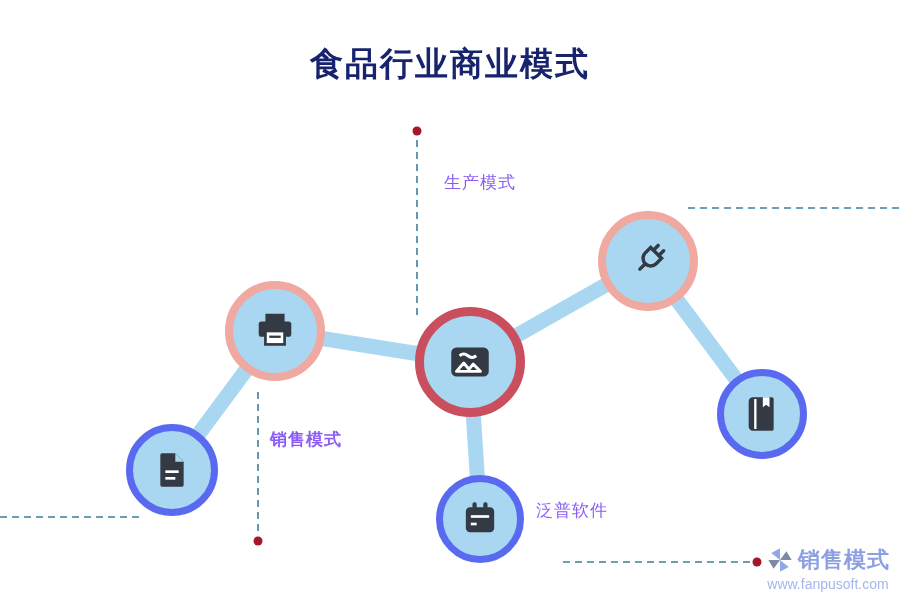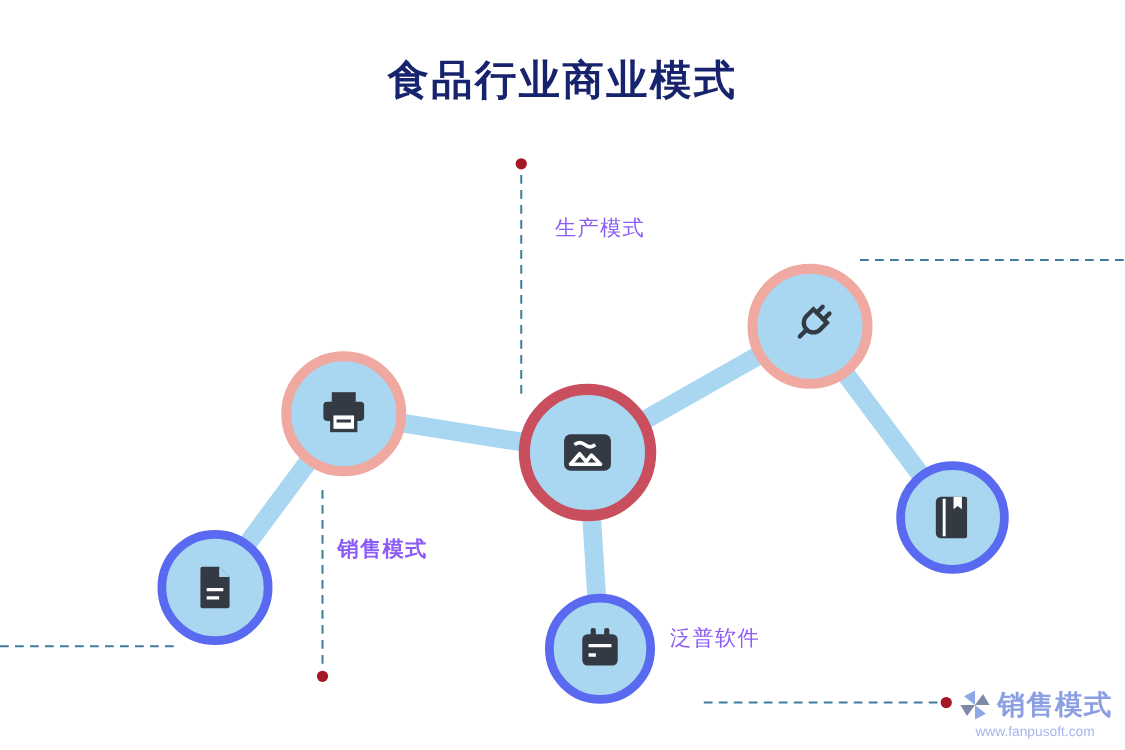--- a/index.html
+++ b/index.html
@@ -30,21 +30,21 @@
   .label-production{left:444px;top:171px;}
   .label-sales{left:270px;top:428px;font-weight:bold;}
   .label-channel{left:536px;top:499px;}
   .logo{position:absolute;right:10px;bottom:8px;}
   .logo-row{display:flex;align-items:center;gap:4px;}
   .logo-name{
     font-family:"Liberation Serif",serif;font-weight:bold;font-size:22px;
     color:var(--logo_text,#8c9fe2);letter-spacing:1px;
   }
   .logo-url{
-    font-size:11px;color:var(--logo_url,#a5b6ec);text-align:center;margin-top:1px;
+    font-size:14px;color:var(--logo_url,#a5b6ec);text-align:center;margin-top:1px;
   }
 </style>
 </head>
 <body>
 
 <div class="canvas">
 
   <svg class="layer" width="900" height="600" viewBox="0 0 900 600">
 
     <g stroke="#a9d7f1" stroke-width="15" stroke-linecap="round">

